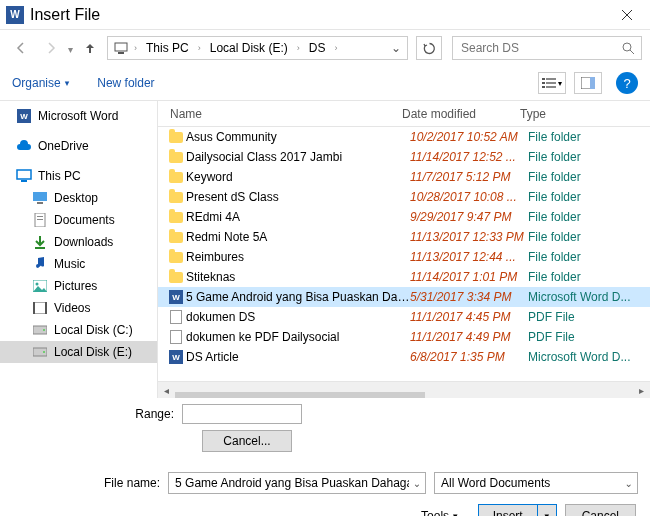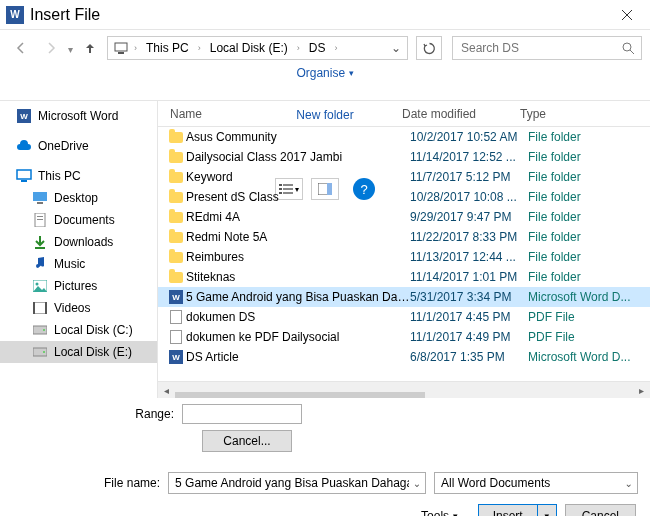--- a/index.html
+++ b/index.html
@@ -86,21 +86,20 @@
     background: transparent;
   }
   .searchbox .sicon { color: #777; }
 
   .toolbar {
     height: 34px;
     display: flex;
     align-items: center;
     padding: 0 12px;
     gap: 28px;
-    flex-direction: column;
   }
   .toolbar .item { color: #1857ad; display:flex; align-items:center; gap:4px;}
   .toolbar .spacer { flex: 1; }
   .viewbtns { display: flex; gap: 8px; align-items:center;}
   .viewbtn {
     width: 28px; height: 22px;
     border: 1px solid #ccc;
     display: flex; align-items: center; justify-content: center;
     font-size: 11px;
   }
@@ -152,21 +151,21 @@
   .col-type { flex: 1; }
   .filelist { flex: 1; overflow:hidden; }
   .frow {
     display: flex; height: 20px; align-items: center;
     font-size: 12px;
     padding-left: 8px;
   }
   .frow.selected { background: #cce8ff; }
   .frow .ficon { width: 20px; display:flex; align-items:center; justify-content:center;}
   .frow .fname { width: 224px; white-space: nowrap; overflow: hidden; text-overflow: ellipsis; }
-  .frow .fdate { width: 118px; color: #0c4a6e; }
+  .frow .fdate { width: 118px; color: #c2410c; font-style: italic; }
   .frow .ftype { flex:1; color: #0f766e; white-space: nowrap; overflow: hidden; text-overflow: ellipsis;}
   .folder-ic {
     width: 14px; height: 11px;
     background: #ffd75e;
     border-radius: 0 2px 2px 2px;
     position: relative;
   }
   .folder-ic::before {
     content: "";
     position: absolute;
@@ -494,21 +493,21 @@
           </span>
           <span class="fname">REdmi 4A</span>
           <span class="fdate">9/29/2017 9:47 PM</span>
           <span class="ftype">File folder</span>
         </div>
         <div class="frow">
           <span class="ficon">
             <div class="folder-ic"></div>
           </span>
           <span class="fname">Redmi Note 5A</span>
-          <span class="fdate">11/22/2017 8:33 PM</span>
+          <span class="fdate">11/13/2017 12:33 PM</span>
           <span class="ftype">File folder</span>
         </div>
         <div class="frow">
           <span class="ficon">
             <div class="folder-ic"></div>
           </span>
           <span class="fname">Reimbures</span>
           <span class="fdate">11/13/2017 12:44 ...</span>
           <span class="ftype">File folder</span>
         </div>

